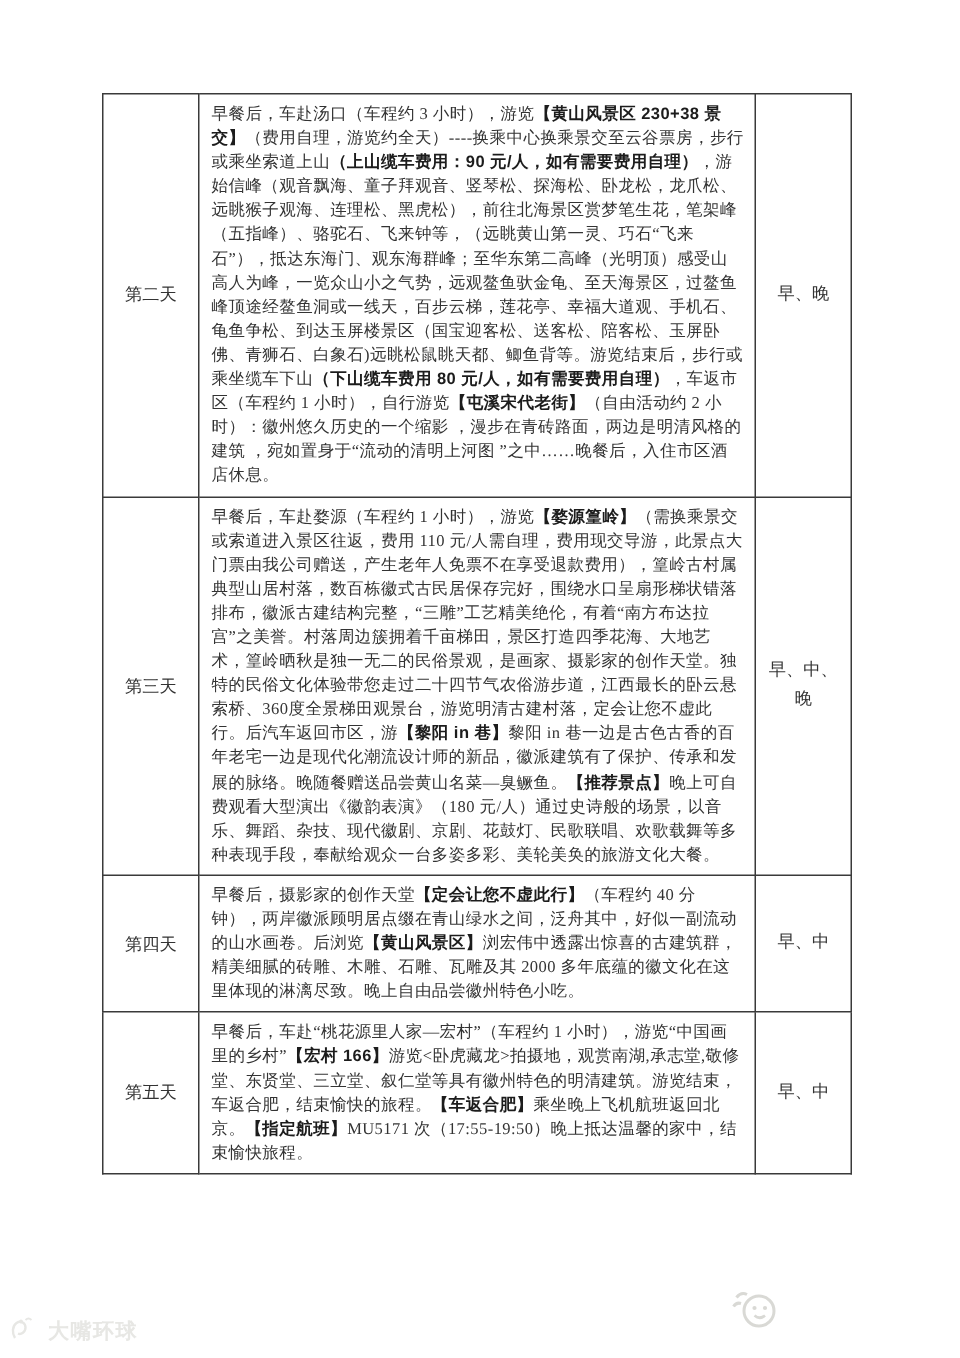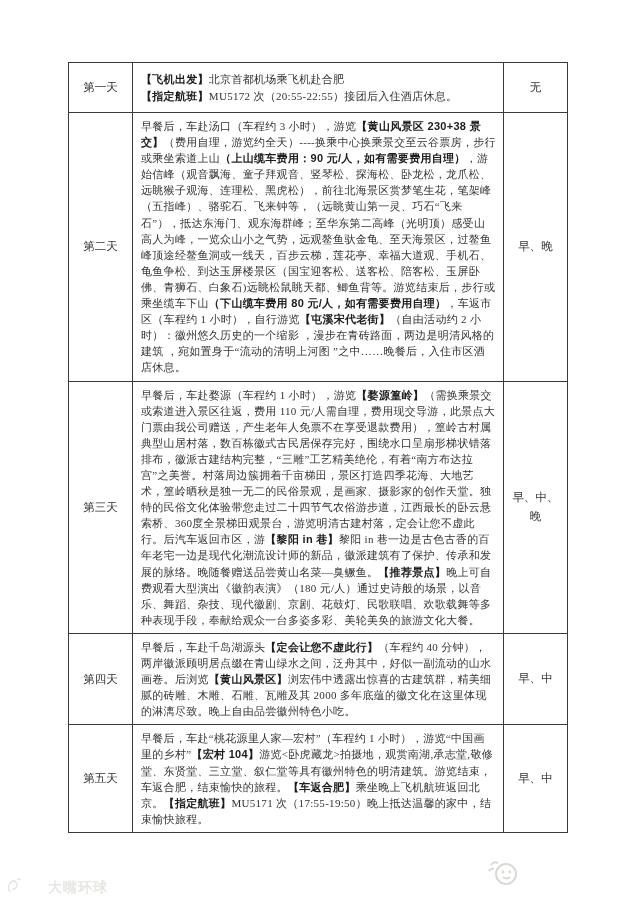--- a/index.html
+++ b/index.html
@@ -54,21 +54,21 @@
   }
   .row-1 td { height: 50px; }
   .row-2 td { height: 258px; }
   .row-3 td { height: 239px; }
   .row-4 td { height: 87px; }
   .row-5 td { height: 94px; }
 
   .watermark-left {
     position: absolute;
     left: 6px; top: 876px;
-    display: flex; align-items: center; gap: 20px;
+    display: flex; align-items: center; gap: 4px;
     color: #e7e7e4;
     font-family: "Liberation Sans", sans-serif;
     font-weight: bold;
     font-size: 14px;
     letter-spacing: 1px;
     user-select: none;
   }
   .watermark-right {
     position: absolute;
     left: 487px; top: 857px;
@@ -79,44 +79,38 @@
     letter-spacing: 2px;
     user-select: none;
   }
   .wm-icon { flex: 0 0 auto; }
 </style>
 </head>
 <body>
 
 <table class="itinerary-table">
   <tbody>
-    <tr class="row-1">
-      <td class="day-cell">第一天</td>
-      <td class="desc-cell"><span class="seg-bold">【飞机出发】</span><span>北京首都机场乘飞机赴合肥
-</span><span class="seg-bold">【指定航班】</span><span>MU5172 次（20:55-22:55）接团后入住酒店休息。</span></td>
-      <td class="meal-cell">无</td>
-    </tr>
     <tr class="row-2">
       <td class="day-cell">第二天</td>
       <td class="desc-cell"><span>早餐后，车赴汤口（车程约 3 小时），游览</span><span class="seg-bold">【黄山风景区 230+38 景交】</span><span>（费用自理，游览约全天）----换乘中心换乘景交至云谷票房，步行或乘坐索道上山</span><span class="seg-bold">（上山缆车费用：90 元/人，如有需要费用自理）</span><span>，游始信峰（观音飘海、童子拜观音、竖琴松、探海松、卧龙松，龙爪松、远眺猴子观海、连理松、黑虎松），前往北海景区赏梦笔生花，笔架峰（五指峰）、骆驼石、飞来钟等，（远眺黄山第一灵、巧石“飞来石”），抵达东海门、观东海群峰；至华东第二高峰（光明顶）感受山高人为峰，一览众山小之气势，远观鳌鱼驮金龟、至天海景区，过鳌鱼峰顶途经鳌鱼洞或一线天，百步云梯，莲花亭、幸福大道观、手机石、龟鱼争松、到达玉屏楼景区（国宝迎客松、送客松、陪客松、玉屏卧佛、青狮石、白象石)远眺松鼠眺天都、鲫鱼背等。游览结束后，步行或乘坐缆车下山</span><span class="seg-bold">（下山缆车费用 80 元/人，如有需要费用自理）</span><span>，车返市区（车程约 1 小时），自行游览</span><span class="seg-bold">【屯溪宋代老街】</span><span>（自由活动约 2 小时）：徽州悠久历史的一个缩影 ，漫步在青砖路面，两边是明清风格的建筑 ，宛如置身于“流动的清明上河图 ”之中……晚餐后，入住市区酒店休息。</span></td>
       <td class="meal-cell">早、晚</td>
     </tr>
     <tr class="row-3">
       <td class="day-cell">第三天</td>
       <td class="desc-cell"><span>早餐后，车赴婺源（车程约 1 小时），游览</span><span class="seg-bold">【婺源篁岭】</span><span>（需换乘景交或索道进入景区往返，费用 110 元/人需自理，费用现交导游，此景点大门票由我公司赠送，产生老年人免票不在享受退款费用），篁岭古村属典型山居村落，数百栋徽式古民居保存完好，围绕水口呈扇形梯状错落排布，徽派古建结构完整，“三雕”工艺精美绝伦，有着“南方布达拉宫”之美誉。村落周边簇拥着千亩梯田，景区打造四季花海、大地艺术，篁岭晒秋是独一无二的民俗景观，是画家、摄影家的创作天堂。独特的民俗文化体验带您走过二十四节气农俗游步道，江西最长的卧云悬索桥、360度全景梯田观景台，游览明清古建村落，定会让您不虚此行。后汽车返回市区，游</span><span class="seg-bold">【黎阳 in 巷】</span><span>黎阳 in 巷一边是古色古香的百年老宅一边是现代化潮流设计师的新品，徽派建筑有了保护、传承和发展的脉络。晚随餐赠送品尝黄山名菜—臭鳜鱼。</span><span class="seg-bold">【推荐景点】</span><span>晚上可自费观看大型演出《徽韵表演》（180 元/人）通过史诗般的场景，以音乐、舞蹈、杂技、现代徽剧、京剧、花鼓灯、民歌联唱、欢歌载舞等多种表现手段，奉献给观众一台多姿多彩、美轮美奂的旅游文化大餐。</span></td>
       <td class="meal-cell">早、中、晚</td>
     </tr>
     <tr class="row-4">
       <td class="day-cell">第四天</td>
-      <td class="desc-cell"><span>早餐后，车赴千岛湖源头</span><span class="seg-bold">【定会让您不虚此行】</span><span>（车程约 40 分钟），两岸徽派顾明居点缀在青山绿水之间，泛舟其中，好似一副流动的山水画卷。后浏览</span><span class="seg-bold">【黄山风景区】</span><span>浏宏伟中透露出惊喜的古建筑群，精美细腻的砖雕、木雕、石雕、瓦雕及其 2000 多年底蕴的徽文化在这里体现的淋漓尽致。晚上自由品尝徽州特色小吃。</span></td>
+      <td class="desc-cell"><span>早餐后，摄影家的创作天堂</span><span class="seg-bold">【定会让您不虚此行】</span><span>（车程约 40 分钟），两岸徽派顾明居点缀在青山绿水之间，泛舟其中，好似一副流动的山水画卷。后浏览</span><span class="seg-bold">【黄山风景区】</span><span>浏宏伟中透露出惊喜的古建筑群，精美细腻的砖雕、木雕、石雕、瓦雕及其 2000 多年底蕴的徽文化在这里体现的淋漓尽致。晚上自由品尝徽州特色小吃。</span></td>
       <td class="meal-cell">早、中</td>
     </tr>
     <tr class="row-5">
       <td class="day-cell">第五天</td>
-      <td class="desc-cell"><span>早餐后，车赴“桃花源里人家—宏村”（车程约 1 小时），游览“中国画里的乡村”</span><span class="seg-bold">【宏村 104】</span><span>游览&lt;卧虎藏龙&gt;拍摄地，观赏南湖,承志堂,敬修堂、东贤堂、三立堂、叙仁堂等具有徽州特色的明清建筑。游览结束，车返合肥，结束愉快的旅程。</span><span class="seg-bold">【车返合肥】</span><span>乘坐晚上飞机航班返回北京。</span><span class="seg-bold">【指定航班】</span><span>MU5171 次（17:55-19:50）晚上抵达温馨的家中，结束愉快旅程。</span></td>
+      <td class="desc-cell"><span>早餐后，车赴“桃花源里人家—宏村”（车程约 1 小时），游览“中国画里的乡村”</span><span class="seg-bold">【宏村 166】</span><span>游览&lt;卧虎藏龙&gt;拍摄地，观赏南湖,承志堂,敬修堂、东贤堂、三立堂、叙仁堂等具有徽州特色的明清建筑。游览结束，车返合肥，结束愉快的旅程。</span><span class="seg-bold">【车返合肥】</span><span>乘坐晚上飞机航班返回北京。</span><span class="seg-bold">【指定航班】</span><span>MU5171 次（17:55-19:50）晚上抵达温馨的家中，结束愉快旅程。</span></td>
       <td class="meal-cell">早、中</td>
     </tr>
   </tbody>
 </table>
 
 <div class="watermark-left">
   <span class="wm-icon">
     <svg width="22" height="20" viewBox="0 0 22 20" fill="none">
       <path d="M4 16 C2 13 2 8 5 6 C8 4 11 6 11 9 C11 12 8 14 6 13" stroke="#e7e7e4" stroke-width="1.6" fill="none"></path>
       <circle cx="8" cy="5" r="1.3" fill="#e7e7e4"></circle>

